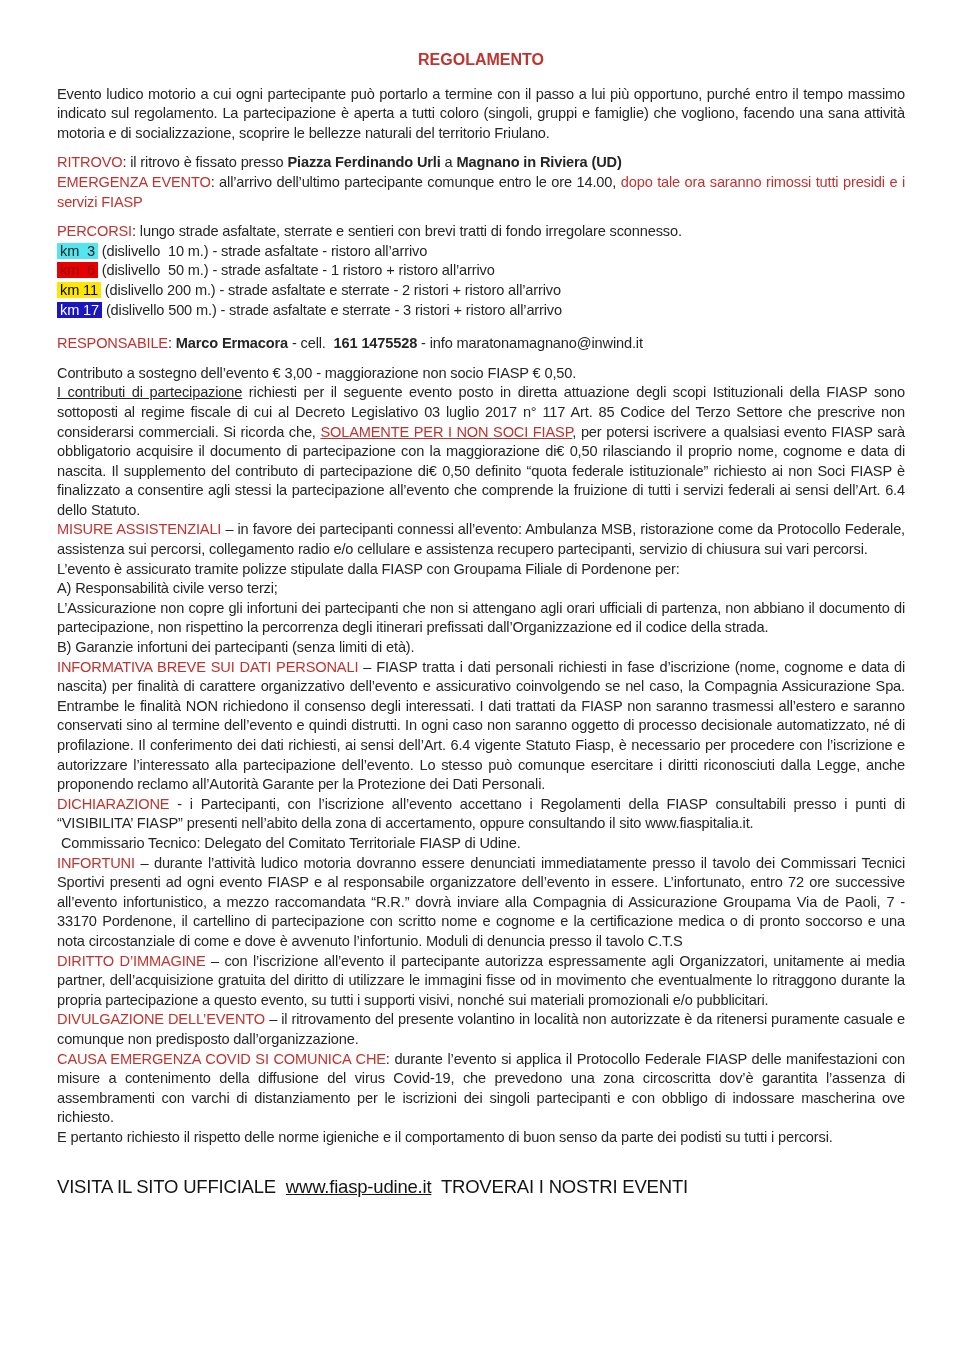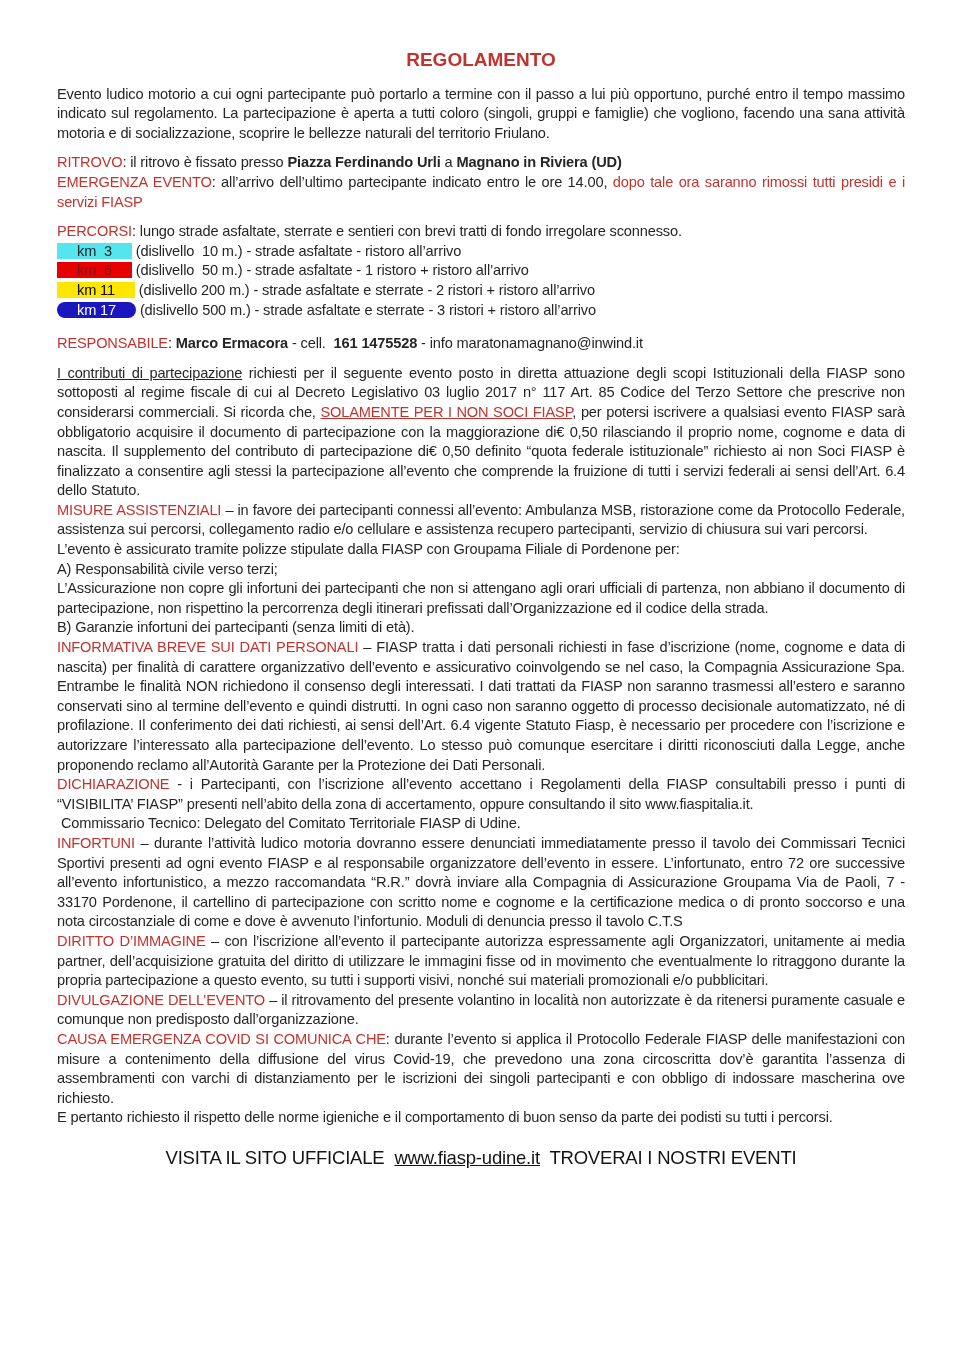--- a/index.html
+++ b/index.html
@@ -15,61 +15,61 @@
     color: #262626;
     font-size: 14.6px;
     line-height: 19.6px;
     letter-spacing: -0.15px;
     overflow: hidden;
   }
   .title {
     text-align: center;
     color: var(--red, #c0342f);
     font-weight: 700;
-    font-size: 19px;
+    font-size: 16px;
     margin-bottom: 15px;
     letter-spacing: 0;
   }
   .para { margin: 0; }
   .para span { white-space: pre-wrap; }
   .justify { text-align: justify; }
   .gap { margin-bottom: 10px; }
   .gap-lg { margin-bottom: 14px; }
   .red { color: var(--red, #c0342f); }
   .bold { font-weight: 700; }
   .ul { text-decoration: underline; }
-  .hl { padding: 0 20px; }
+  .hl { padding: 0 3px; }
   .hl-cyan { background: var(--hl-cyan, #55e5ee); color: #222; }
   .hl-redbg { background: var(--hl-red-bg, #e60000); color: var(--hl-red-text, #8b1212); }
   .hl-yellow { background: var(--hl-yellow, #ffe600); color: #000000; }
-  .hl-blue { background: var(--hl-blue-bg, #1a17bf); color: var(--hl-blue-text, #ffffff); border-radius: 8px; }
+  .hl-blue { background: var(--hl-blue-bg, #1a17bf); color: var(--hl-blue-text, #ffffff); }
   .footer {
-    text-align: center;
     font-size: 18.5px;
     line-height: 24px;
-    margin-top: 18px;
+    margin-top: 28px;
     color: #141414;
     letter-spacing: -0.2px;
   }
 </style>
 </head>
 <body>
 
 <div class="page">
   <div class="title">REGOLAMENTO</div>
   <div>
       <div class="para justify gap"><span>Evento ludico motorio a cui ogni partecipante può portarlo a termine con il passo a lui più opportuno, purché entro il tempo massimo indicato sul regolamento. La partecipazione è aperta a tutti coloro (singoli, gruppi e famiglie) che vogliono, facendo una sana attività motoria e di socializzazione, scoprire le bellezze naturali del territorio Friulano.</span></div>
       <div class="para "><span class="red">RITROVO</span><span>: il ritrovo è fissato presso </span><span class="bold">Piazza Ferdinando Urli</span><span> a </span><span class="bold">Magnano in Riviera (UD)</span></div>
-      <div class="para justify gap"><span class="red">EMERGENZA EVENTO</span><span>: all’arrivo dell’ultimo partecipante indicato entro le ore 14.00, </span><span class="red">dopo tale ora saranno rimossi tutti presidi e i servizi FIASP</span></div>
+      <div class="para justify gap"><span class="red">EMERGENZA EVENTO</span><span>: all’arrivo dell’ultimo partecipante comunque entro le ore 14.00, </span><span class="red">dopo tale ora saranno rimossi tutti presidi e i servizi FIASP</span></div>
       <div class="para "><span class="red">PERCORSI</span><span>: lungo strade asfaltate, sterrate e sentieri con brevi tratti di fondo irregolare sconnesso.</span></div>
       <div class="para "><span class="hl hl-cyan">km  3</span><span> (dislivello  10 m.) - strade asfaltate - ristoro all’arrivo</span></div>
       <div class="para "><span class="hl hl-redbg">km  6</span><span> (dislivello  50 m.) - strade asfaltate - 1 ristoro + ristoro all’arrivo</span></div>
       <div class="para "><span class="hl hl-yellow">km 11</span><span> (dislivello 200 m.) - strade asfaltate e sterrate - 2 ristori + ristoro all’arrivo</span></div>
       <div class="para gap-lg"><span class="hl hl-blue">km 17</span><span> (dislivello 500 m.) - strade asfaltate e sterrate - 3 ristori + ristoro all’arrivo</span></div>
       <div class="para gap"><span class="red">RESPONSABILE</span><span>: </span><span class="bold">Marco Ermacora</span><span> - cell.  </span><span class="bold">161 1475528</span><span> - info maratonamagnano@inwind.it</span></div>
+      <div class="para "><span>Contributo a sostegno dell’evento € 3,00 - maggiorazione non socio FIASP € 0,50.</span></div>
       <div class="para justify"><span class="ul">I contributi di partecipazione</span><span> richiesti per il seguente evento posto in diretta attuazione degli scopi Istituzionali della FIASP sono sottoposti al regime fiscale di cui al Decreto Legislativo 03 luglio 2017 n° 117 Art. 85 Codice del Terzo Settore che prescrive non considerarsi commerciali. Si ricorda che, </span><span class="red ul">SOLAMENTE PER I NON SOCI FIASP</span><span>, per potersi iscrivere a qualsiasi evento FIASP sarà obbligatorio acquisire il documento di partecipazione con la maggiorazione di€ 0,50 rilasciando il proprio nome, cognome e data di nascita. Il supplemento del contributo di partecipazione di€ 0,50 definito “quota federale istituzionale” richiesto ai non Soci FIASP è finalizzato a consentire agli stessi la partecipazione all’evento che comprende la fruizione di tutti i servizi federali ai sensi dell’Art. 6.4 dello Statuto.</span></div>
       <div class="para justify"><span class="red">MISURE ASSISTENZIALI</span><span> – in favore dei partecipanti connessi all’evento: Ambulanza MSB, ristorazione come da Protocollo Federale, assistenza sui percorsi, collegamento radio e/o cellulare e assistenza recupero partecipanti, servizio di chiusura sui vari percorsi.</span></div>
       <div class="para "><span>L’evento è assicurato tramite polizze stipulate dalla FIASP con Groupama Filiale di Pordenone per:</span></div>
       <div class="para "><span>A) Responsabilità civile verso terzi;</span></div>
       <div class="para justify"><span>L’Assicurazione non copre gli infortuni dei partecipanti che non si attengano agli orari ufficiali di partenza, non abbiano il documento di partecipazione, non rispettino la percorrenza degli itinerari prefissati dall’Organizzazione ed il codice della strada.</span></div>
       <div class="para "><span>B) Garanzie infortuni dei partecipanti (senza limiti di età).</span></div>
       <div class="para justify"><span class="red">INFORMATIVA BREVE SUI DATI PERSONALI</span><span> – FIASP tratta i dati personali richiesti in fase d’iscrizione (nome, cognome e data di nascita) per finalità di carattere organizzativo dell’evento e assicurativo coinvolgendo se nel caso, la Compagnia Assicurazione Spa. Entrambe le finalità NON richiedono il consenso degli interessati. I dati trattati da FIASP non saranno trasmessi all’estero e saranno conservati sino al termine dell’evento e quindi distrutti. In ogni caso non saranno oggetto di processo decisionale automatizzato, né di profilazione. Il conferimento dei dati richiesti, ai sensi dell’Art. 6.4 vigente Statuto Fiasp, è necessario per procedere con l’iscrizione e autorizzare l’interessato alla partecipazione dell’evento. Lo stesso può comunque esercitare i diritti riconosciuti dalla Legge, anche proponendo reclamo all’Autorità Garante per la Protezione dei Dati Personali.</span></div>
       <div class="para justify"><span class="red">DICHIARAZIONE</span><span> - i Partecipanti, con l’iscrizione all’evento accettano i Regolamenti della FIASP consultabili presso i punti di “VISIBILITA’ FIASP” presenti nell’abito della zona di accertamento, oppure consultando il sito www.fiaspitalia.it.</span></div>
       <div class="para "><span> Commissario Tecnico: Delegato del Comitato Territoriale FIASP di Udine.</span></div>
       <div class="para justify"><span class="red">INFORTUNI</span><span> – durante l’attività ludico motoria dovranno essere denunciati immediatamente presso il tavolo dei Commissari Tecnici Sportivi presenti ad ogni evento FIASP e al responsabile organizzatore dell’evento in essere. L’infortunato, entro 72 ore successive all’evento infortunistico, a mezzo raccomandata “R.R.” dovrà inviare alla Compagnia di Assicurazione Groupama Via de Paoli, 7 - 33170 Pordenone, il cartellino di partecipazione con scritto nome e cognome e la certificazione medica o di pronto soccorso e una nota circostanziale di come e dove è avvenuto l’infortunio. Moduli di denuncia presso il tavolo C.T.S</span></div>

